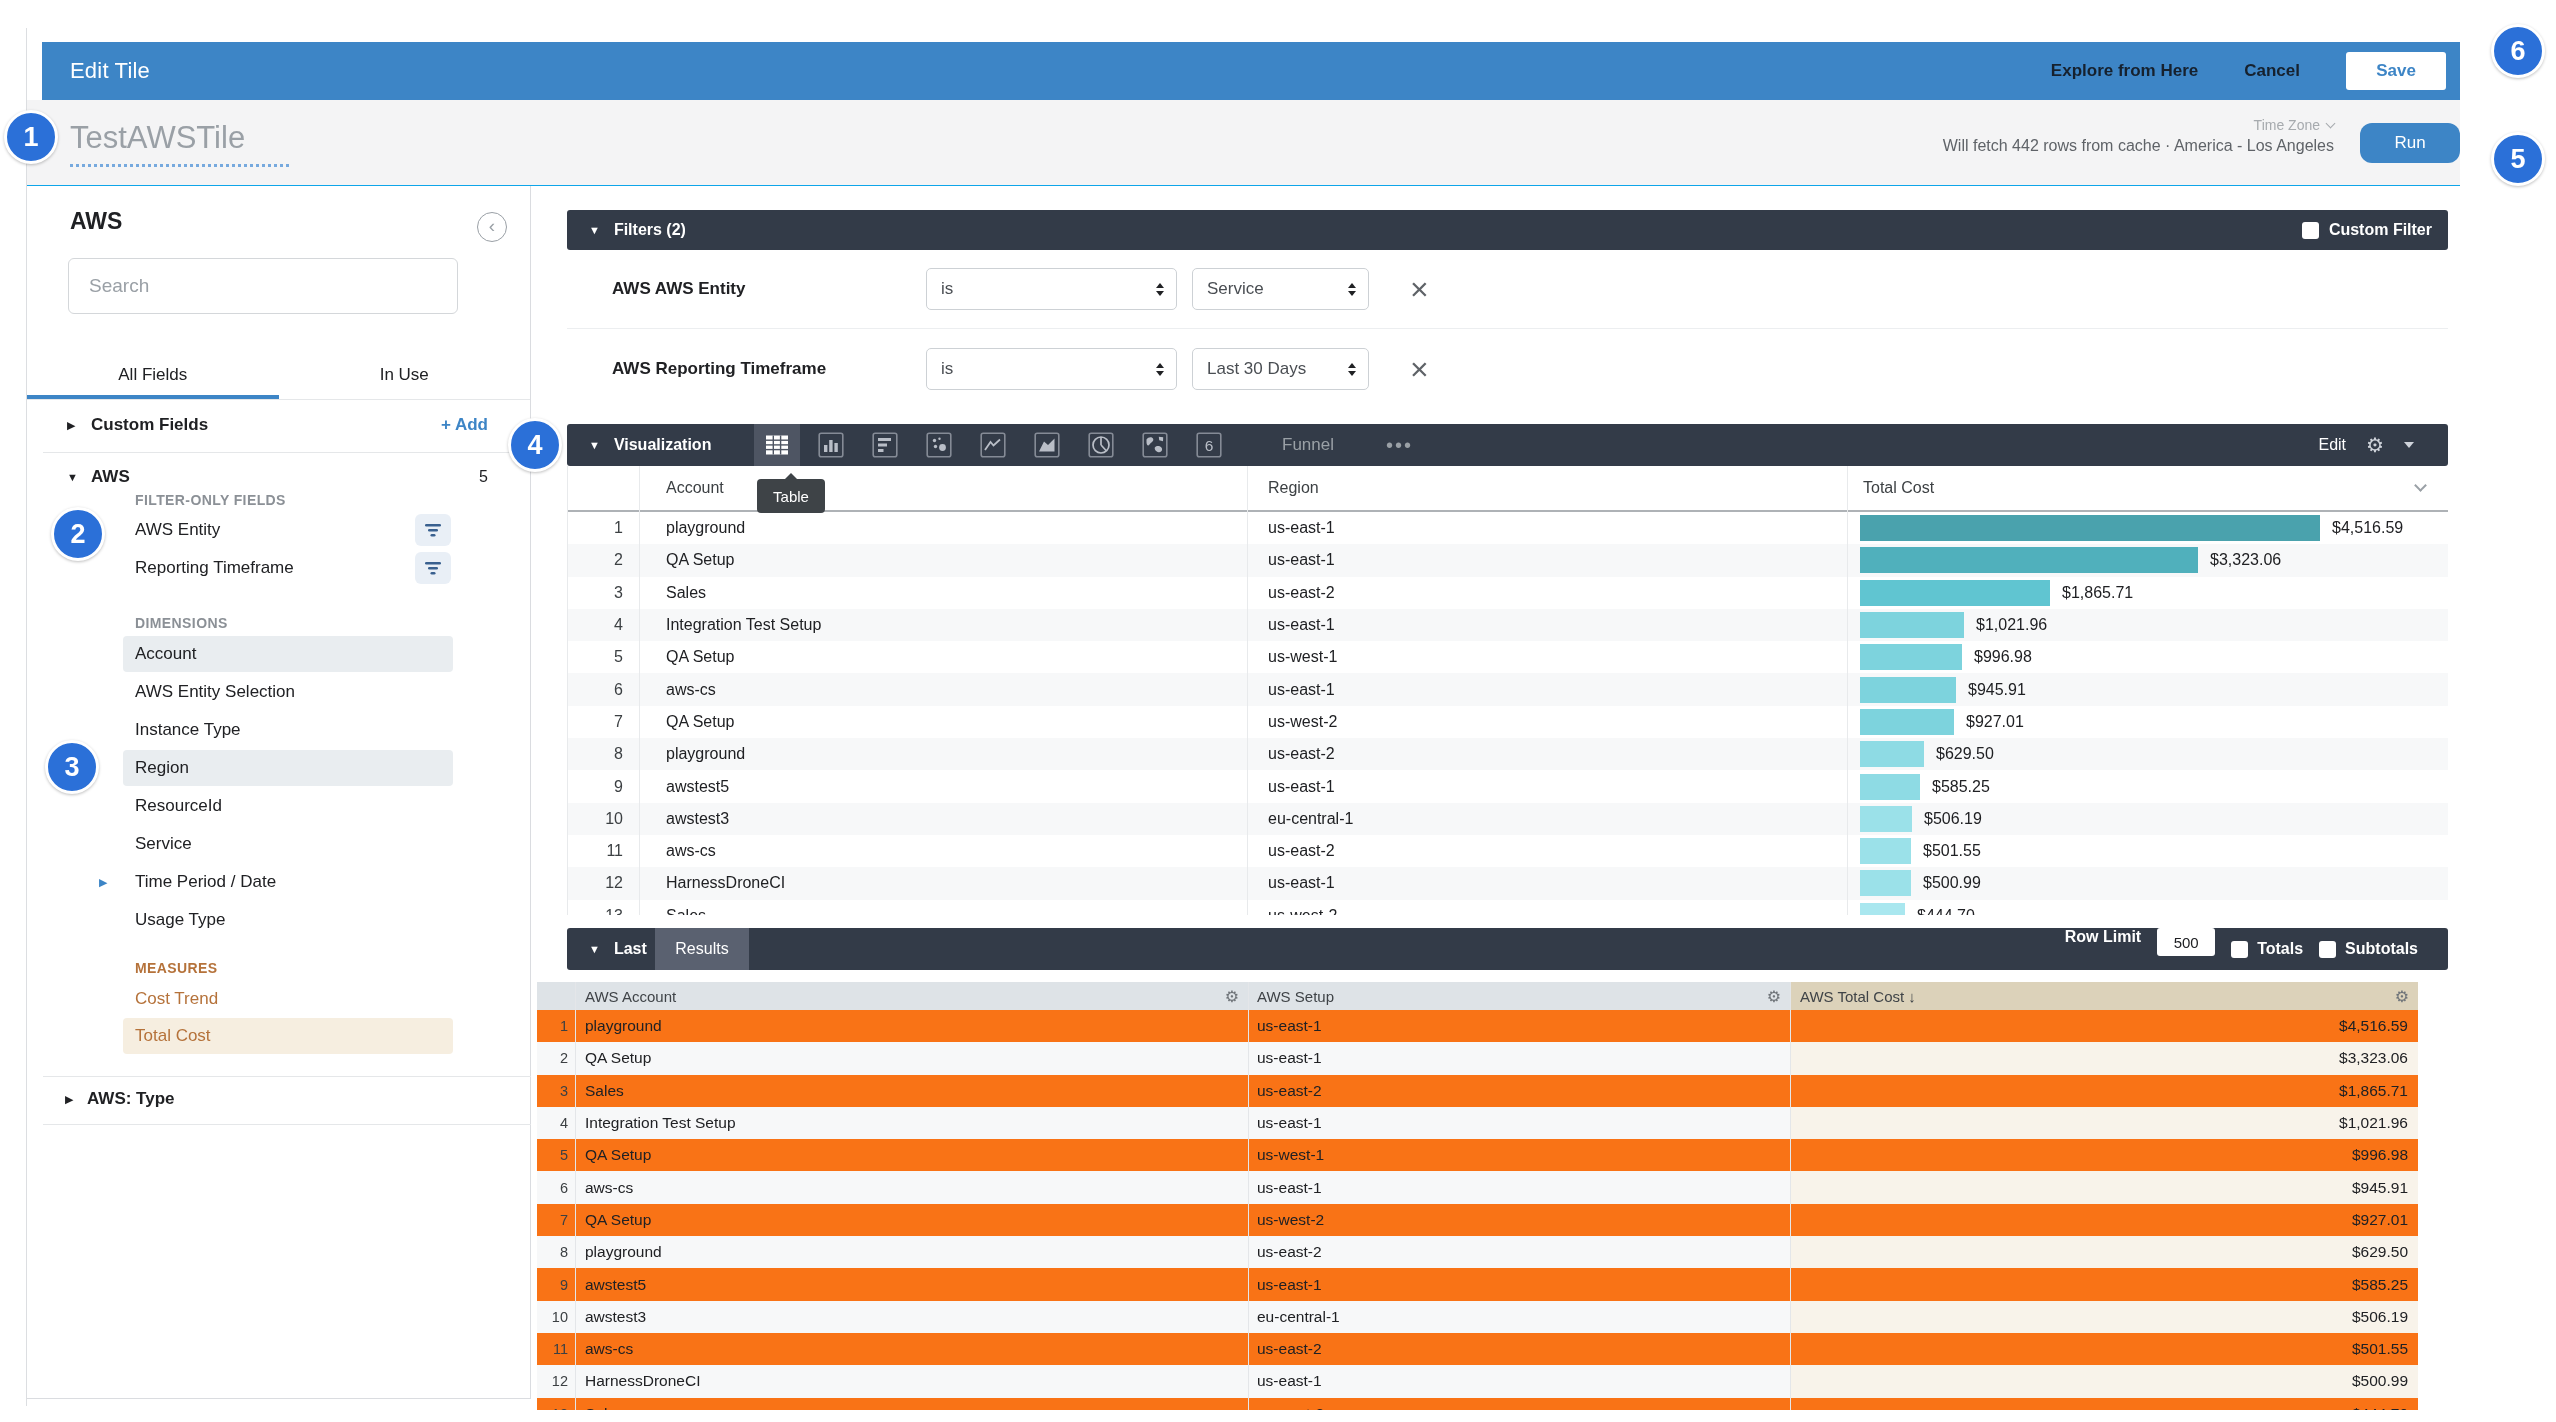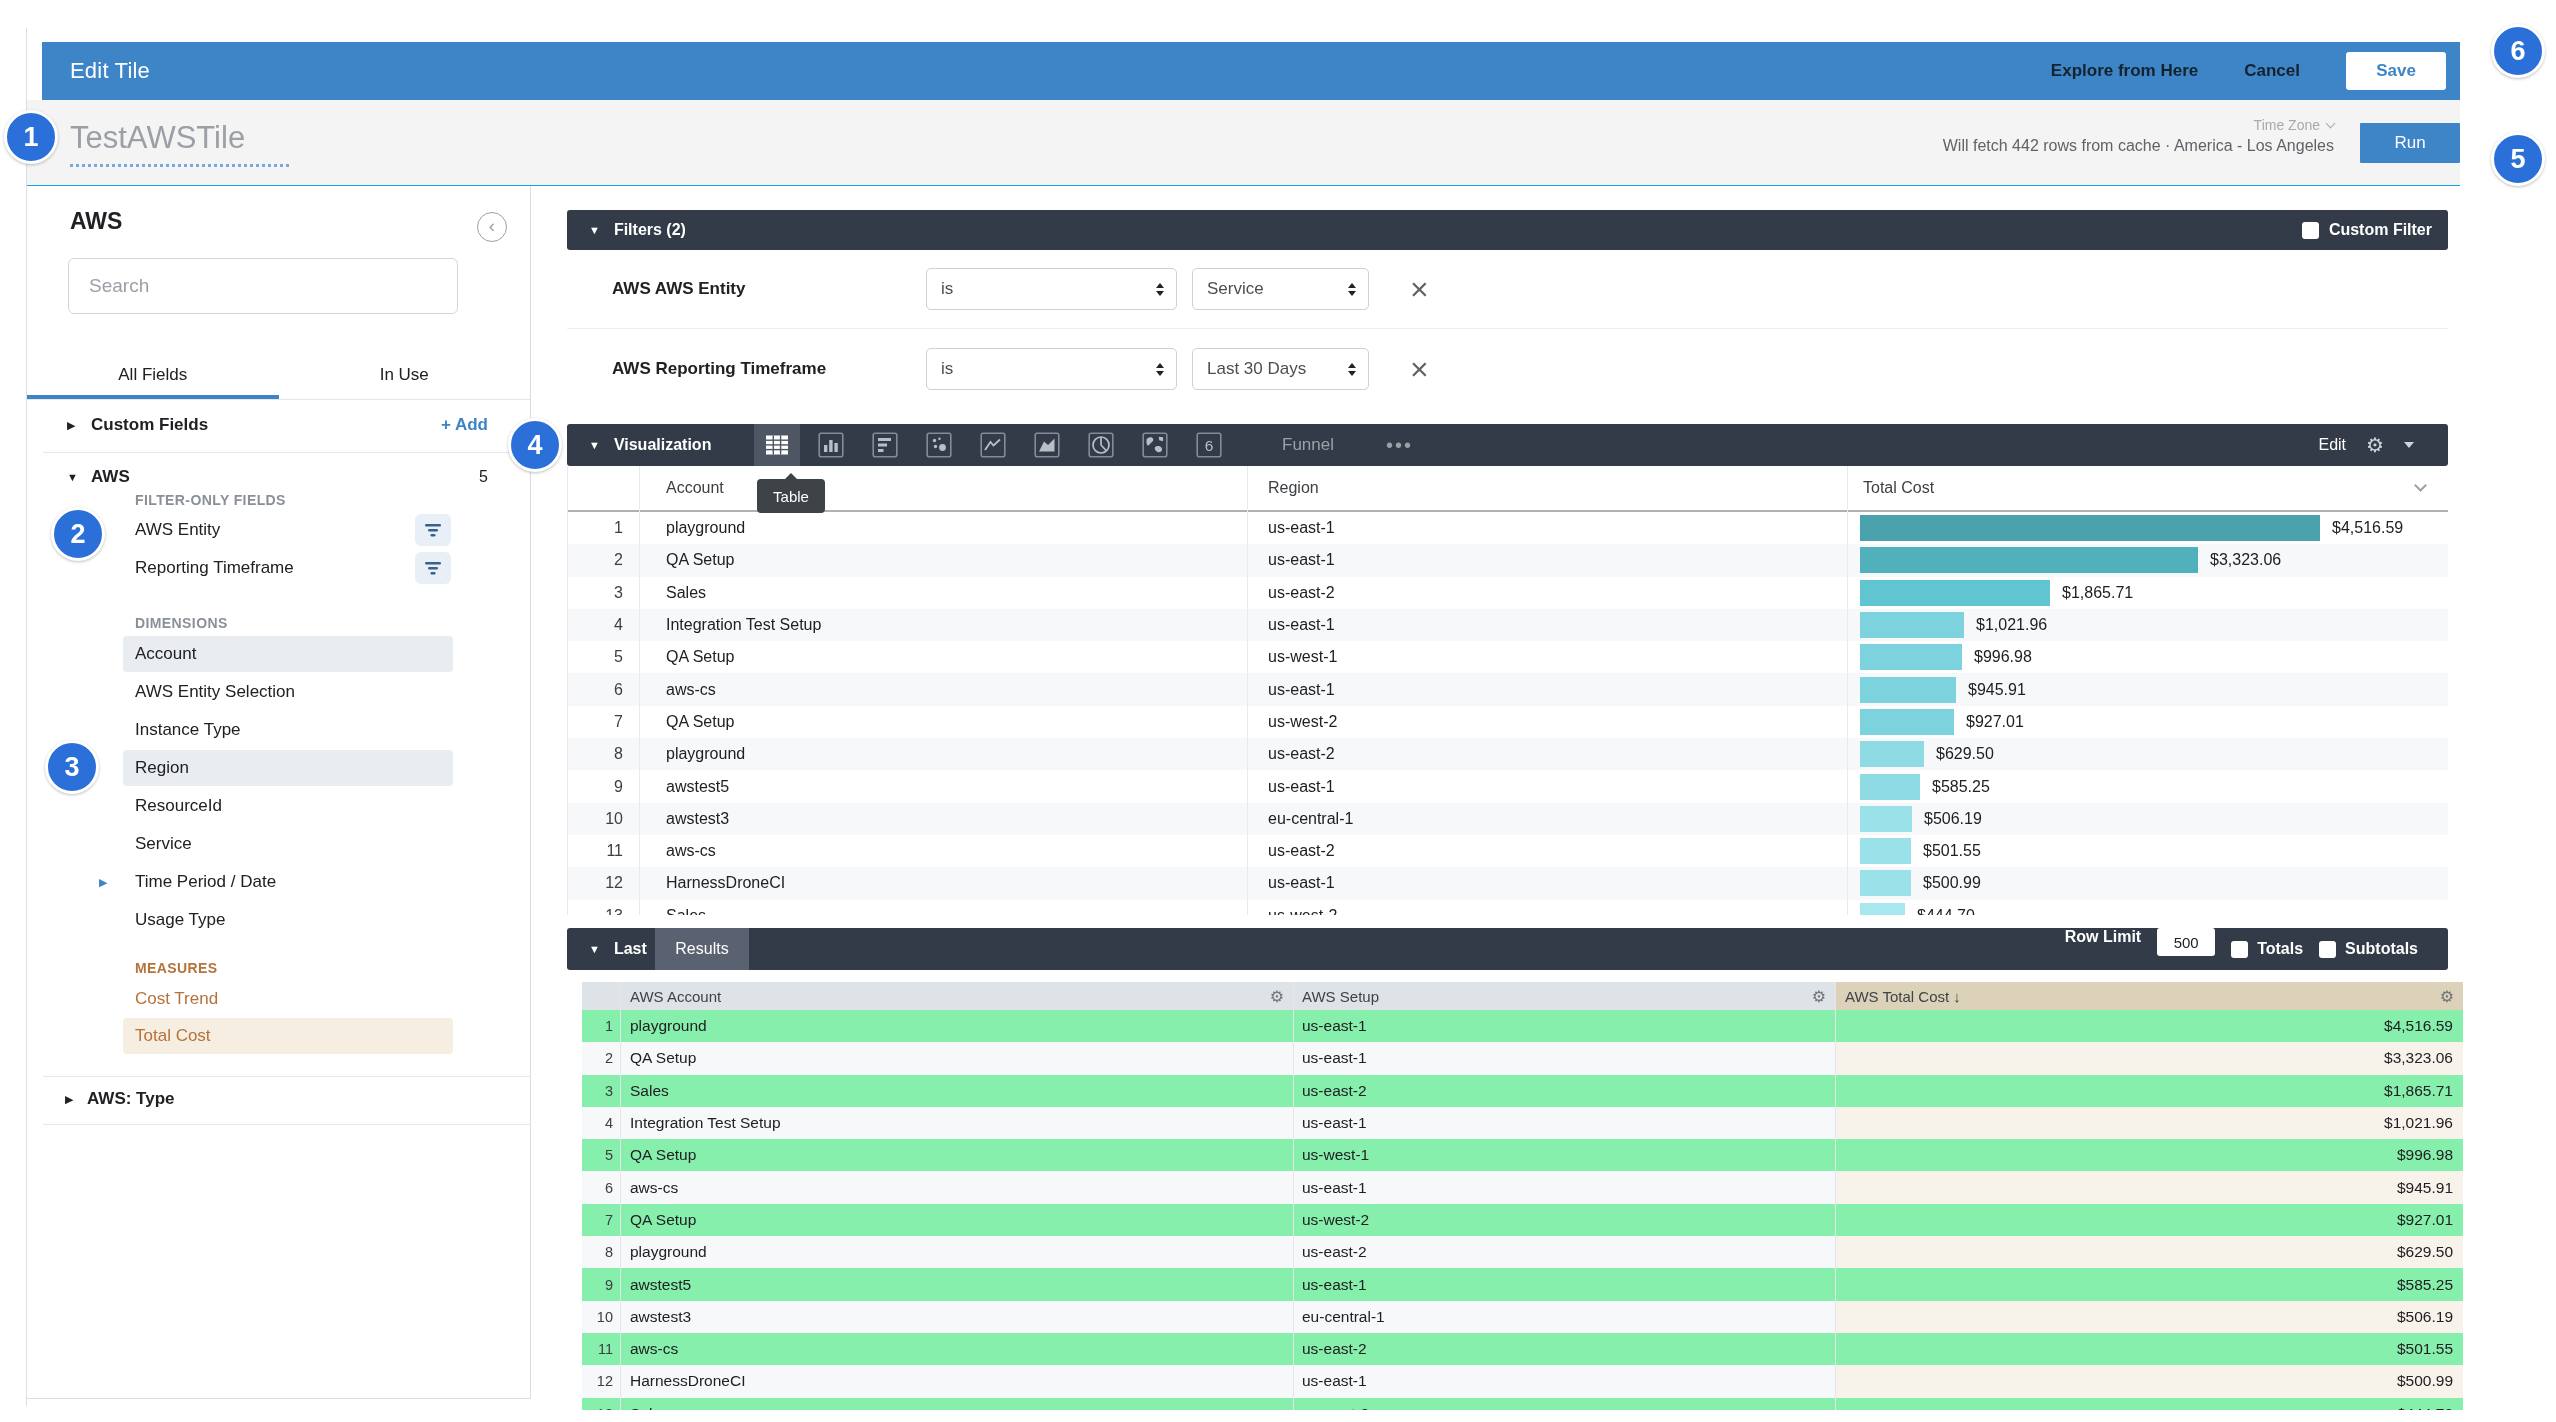--- a/index.html
+++ b/index.html
@@ -16,21 +16,21 @@
   .tb-link { font-size:17px; font-weight:700; color:#16212e; cursor:pointer; }
   .save { width:100px; height:38px; background:#fff; color:#3d85c6; font-size:17px; font-weight:700; border:none; border-radius:3px; cursor:pointer; }
 
   
   .title-row { position:absolute; left:27px; top:100px; width:2433px; height:86px; background:#f4f4f5; border-bottom:1px solid #0ea5e9; }
   .tile-name { position:absolute; left:43px; top:20px; font-size:31px; color:#9aa0a6; padding:0 44px 8px 0; border-bottom:3px dotted #76a9de; }
   .tzwrap { position:absolute; right:126px; top:17px; text-align:right; }
   .tz { font-size:14px; color:#a6aaae; display:flex; justify-content:flex-end; align-items:center; gap:7px; }
   .chev { width:7px; height:7px; border-right:1.5px solid #a6aaae; border-bottom:1.5px solid #a6aaae; transform:rotate(45deg); margin-top:-4px; }
   .fetch { font-size:16px; color:#5f6368; margin-top:4px; }
-  .run { position:absolute; right:0; top:23px; width:100px; height:40px; background:#3d85c6; color:#fff; border:none; border-radius:1px; font-size:17px; cursor:pointer; }
+  .run { position:absolute; right:0; top:23px; width:100px; height:40px; background:#3d85c6; color:#fff; border:none; border-radius:12px; font-size:17px; cursor:pointer; }
 
   
   .sidebar { position:absolute; left:27px; top:186px; width:504px; height:1213px; background:#fff; border-right:1px solid #dadce0; border-bottom:1px solid #dadce0; }
   .sidebar > div { position:absolute; }
   .sb-head { left:43px; top:22px; font-size:23px; font-weight:700; color:#202124; }
   .sb-collapse { left:450px; top:26px; width:30px; height:30px; border:1.5px solid #9aa0a6; border-radius:50%; color:#9aa0a6; font-size:19px; padding-bottom:2px; }
   .sb-search { left:41px; top:72px; width:390px; height:56px; }
   .sb-search input { width:100%; height:100%; border:1px solid #d4d7da; border-radius:6px; padding:0 20px; font-size:19px; color:#202124; outline:none; font-family:inherit; }
   .sb-search input::placeholder { color:#9aa0a6; }
   .sb-tabs { left:0; top:164px; width:100%; height:50px; border-bottom:1px solid #e5e7e9; display:flex; }
@@ -108,21 +108,21 @@
   .vbar { height:26px; margin-right:12px; flex-shrink:0; }
   .vline { position:absolute; top:0; bottom:0; width:1px; background:#e8eaec; z-index:3; }
 
   
   .results-tab { position:absolute; left:88px; top:0; width:94px; height:42px; background:#5a6170; color:#fff; font-size:16px; cursor:pointer; }
   .db-right { position:absolute; right:30px; top:0; height:42px; display:flex; gap:16px; color:#fff; font-size:16px; font-weight:700; }
   .rl-input { width:58px; height:28px; border:none; border-radius:3px; text-align:center; font-size:15px; color:#202124; background:#fff; font-family:inherit; }
   .db-check { display:flex; align-items:center; gap:9px; cursor:pointer; }
 
   
-  .data-table { position:absolute; left:582px; top:982px; width:1881px; height:428px; background:#86efac; overflow:hidden;text-align:center; }
+  .data-table { position:absolute; left:537px; top:982px; width:1881px; height:428px; background:#f97316; overflow:hidden;text-align:center; }
   .dt-head { position:absolute; top:0; left:0; width:100%; height:28px; display:flex; font-size:15px; color:#3f4347; z-index:2; }
   .dt-head > div { height:100%; display:flex; align-items:center; position:relative; }
   .dh-num { width:38px; background:#dee3e7; }
   .dh-acct { width:673px; background:#dee3e7; padding-left:10px; }
   .dh-reg { width:542px; background:#dee3e7; padding-left:9px; }
   .dh-cost { flex:1; background:#dcd2ba; padding-left:10px; }
   .gear { position:absolute; right:9px; color:#6f7479; font-size:16px; cursor:pointer; }
   .drows { position:absolute; top:28px; left:0; width:100%; }
   .drow { display:flex; height:32.3px; font-size:15.5px; color:#202124; }
   .drow > div { height:100%; display:flex; align-items:center; }

